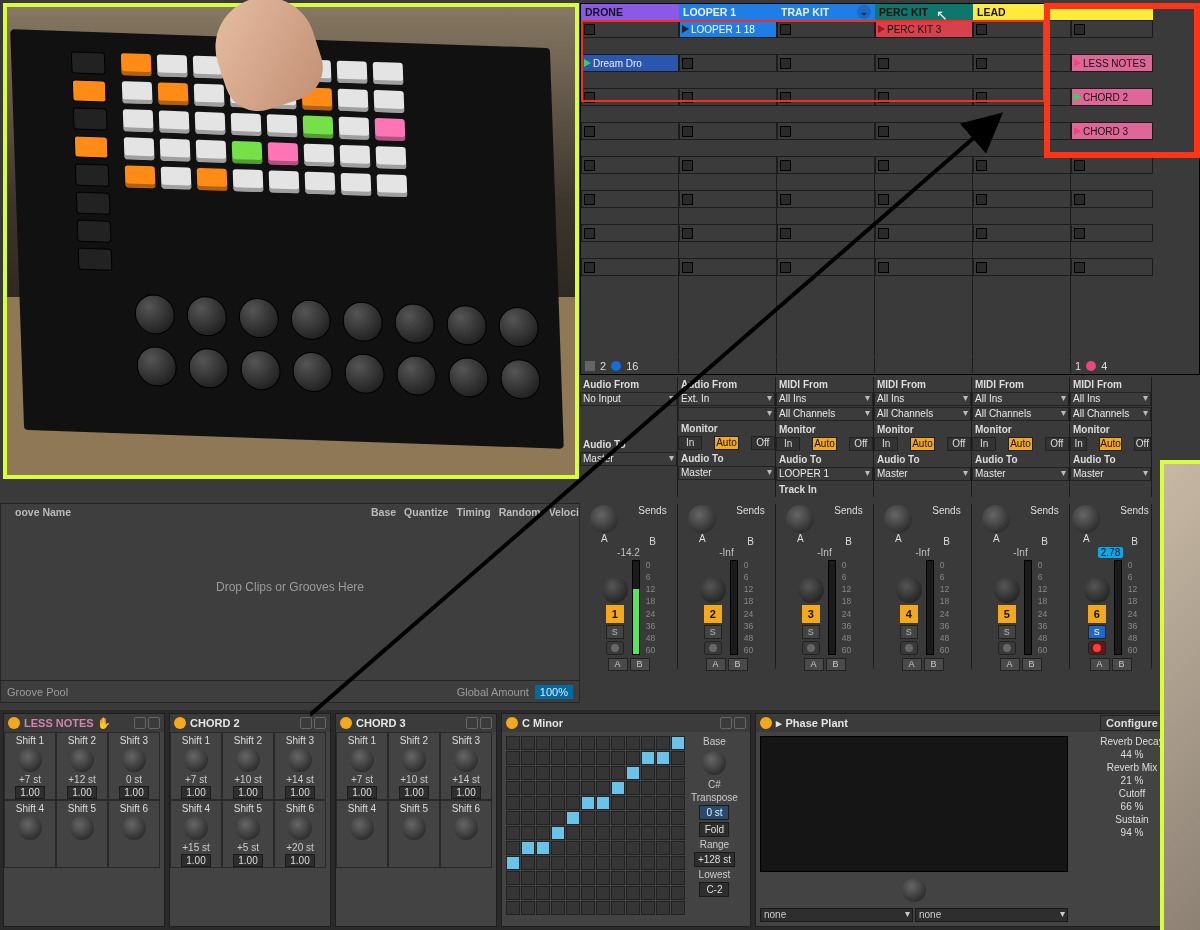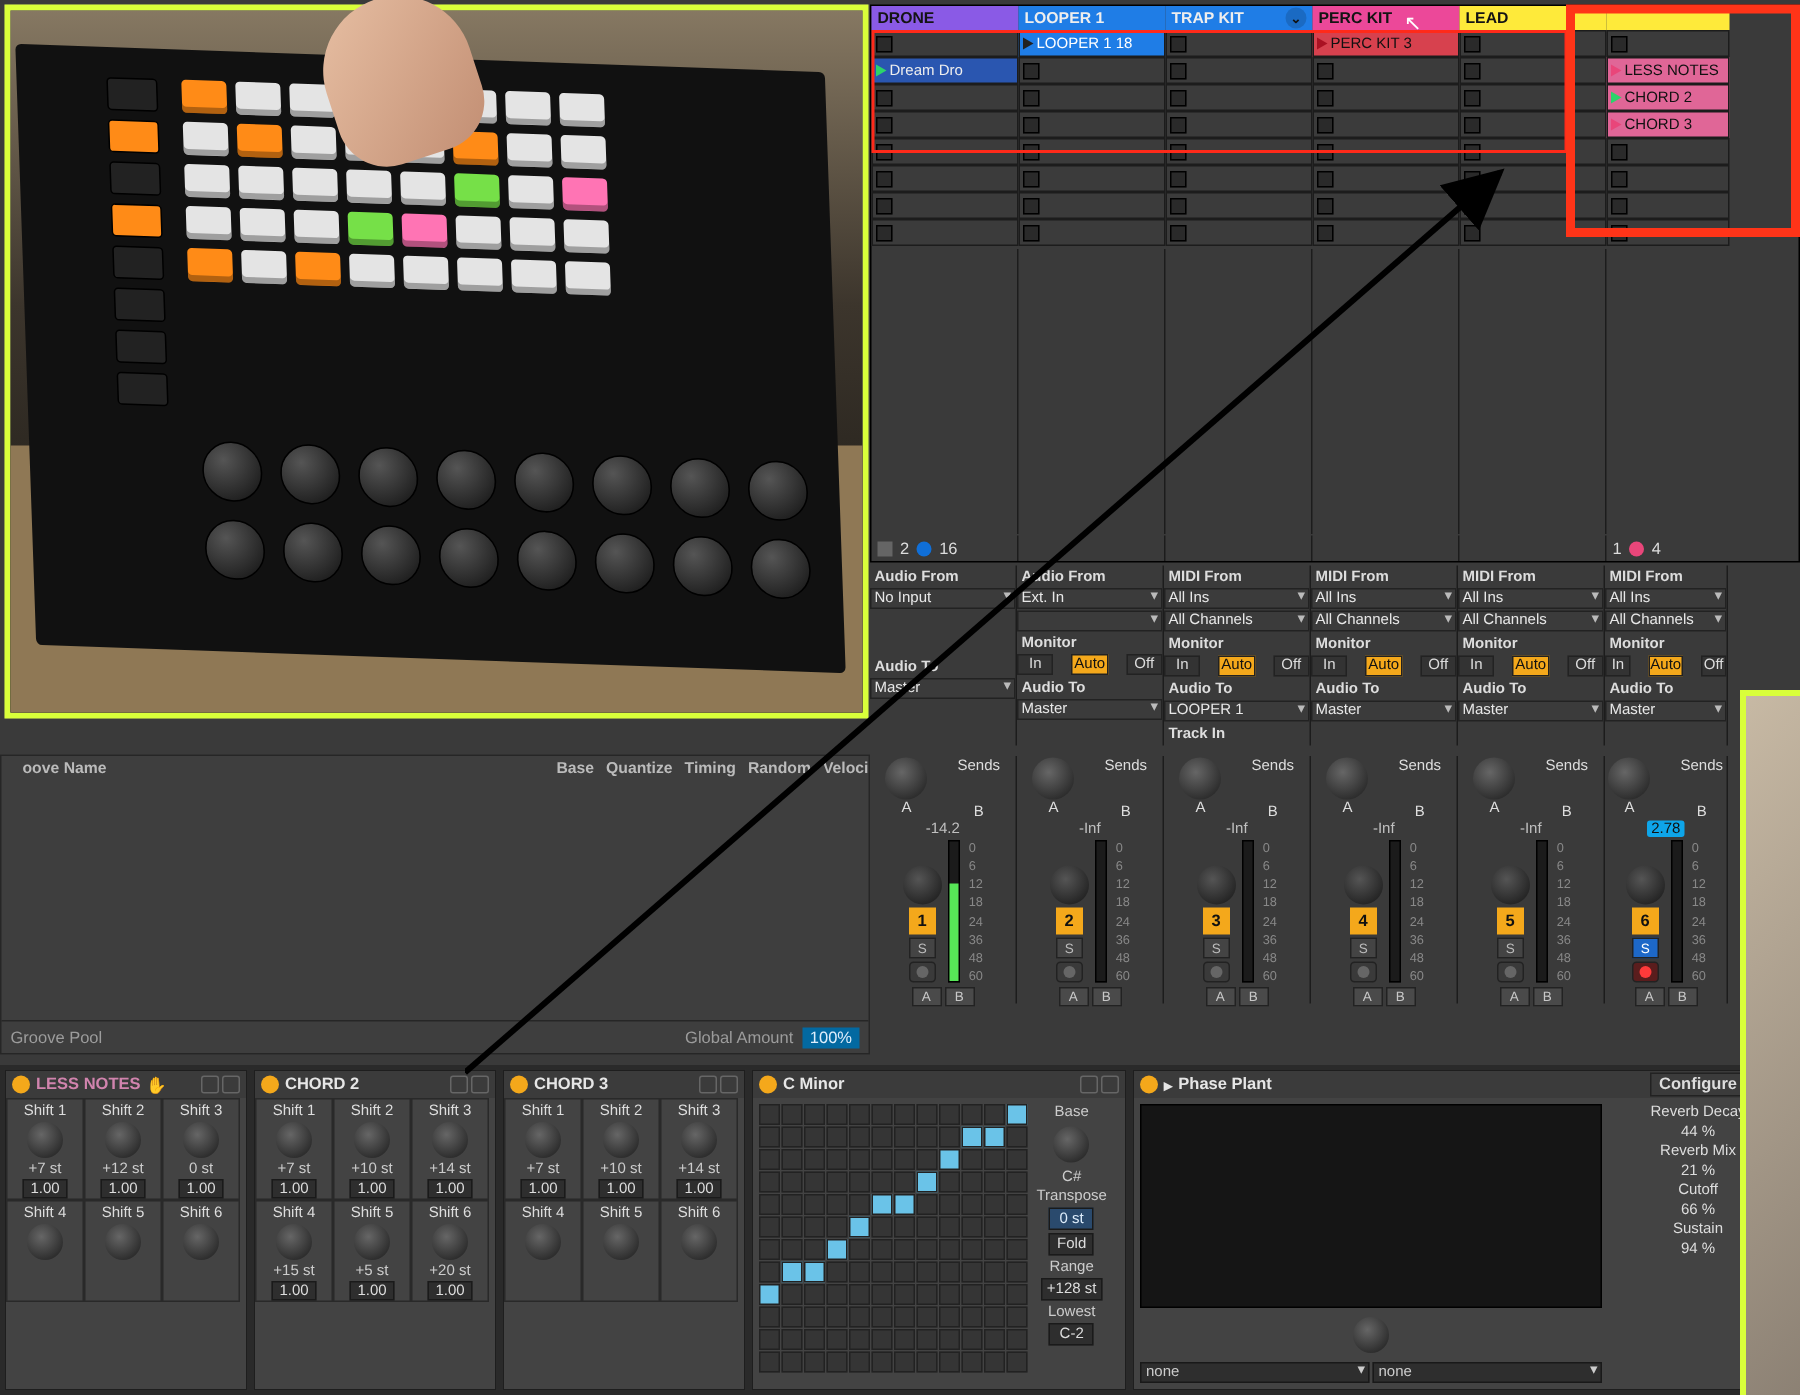--- a/index.html
+++ b/index.html
@@ -22,26 +22,26 @@
 .sb.lit{background:#ff8b17;}
 .knobs{position:absolute;left:115px;top:260px;display:grid;grid-template-columns:repeat(8,46px);grid-auto-rows:46px;gap:6px;}
 .knb{width:40px;height:40px;border-radius:50%;background:radial-gradient(circle at 35% 30%,#555,#111);border:1px solid #000;}
 
 
 .session{position:absolute;left:580px;top:3px;right:0;height:372px;border:1px solid #000;}
 .track-headers{display:flex;height:16px;}
 .th{height:16px;flex:0 0 98px;padding:0 4px;font-size:10.5px;font-weight:bold;color:#141414;line-height:16px;white-space:nowrap;overflow:hidden;}
 .th.purple{background:#8a5ae6;}
 .th.blue{background:#1f7de6;color:#eee;}
-.th.red{background:#ec4899;}
+.th.red{background:#0f766e;}
 .th.lead{background:#feea3a;}
 .th.lead2{background:#feea3a;flex:0 0 82px;}
 .th .dd{float:right;width:14px;height:14px;border-radius:7px;background:rgba(0,0,0,.15);margin-top:1px;font-size:9px;line-height:14px;text-align:center;color:#111;}
 .clip-rows{display:flex;flex-direction:column;}
-.clip-row{display:flex;height:18px;}
+.clip-row{display:flex;height:34px;}
 .clip{flex:0 0 98px;height:18px;border:1px solid #1c1c1c;background:#3b3b3b;display:flex;align-items:center;padding-left:2px;gap:2px;color:#eee;font-size:10px;white-space:nowrap;overflow:hidden;}
 .clip.narrow{flex:0 0 82px;}
 .stopbox{width:11px;height:11px;background:#2a2a2a;border:1px solid #000;}
 .clip .pl{display:inline-block;width:0;height:0;border-left:7px solid #2cd46a;border-top:4.5px solid transparent;border-bottom:4.5px solid transparent;}
 .clip .plr{border-left:7px solid #e9467a;}
 .clip.bluec{background:#1f7de6;color:#fff;}
 .clip.dblue{background:#2a56b0;}
 .clip.redc{background:#d7414e;color:#111;}
 .clip.pinkc{background:#e06697;color:#111;}
 .highlight-red{position:absolute;border:2px solid #ff2a1a;pointer-events:none;}
@@ -742,20 +742,21 @@
 
 <div class="groove">
   <div class="g-head">
     <span class="c1">oove Name</span>
     <span>Base</span>
     <span>Quantize</span>
     <span>Timing</span>
     <span>Random</span>
     <span>Veloci</span>
   </div>
+  <div class="g-drop">Drop Clips or Grooves Here</div>
   <div class="g-foot">
     <span>Groove Pool</span>
     <span class="amt">Global Amount</span>
     <span class="pct">100%</span>
   </div>
 </div>
 
 <div class="devices" id="devchain">
       <div class="device" style="width:162px">
     <div class="dev-title pk">

